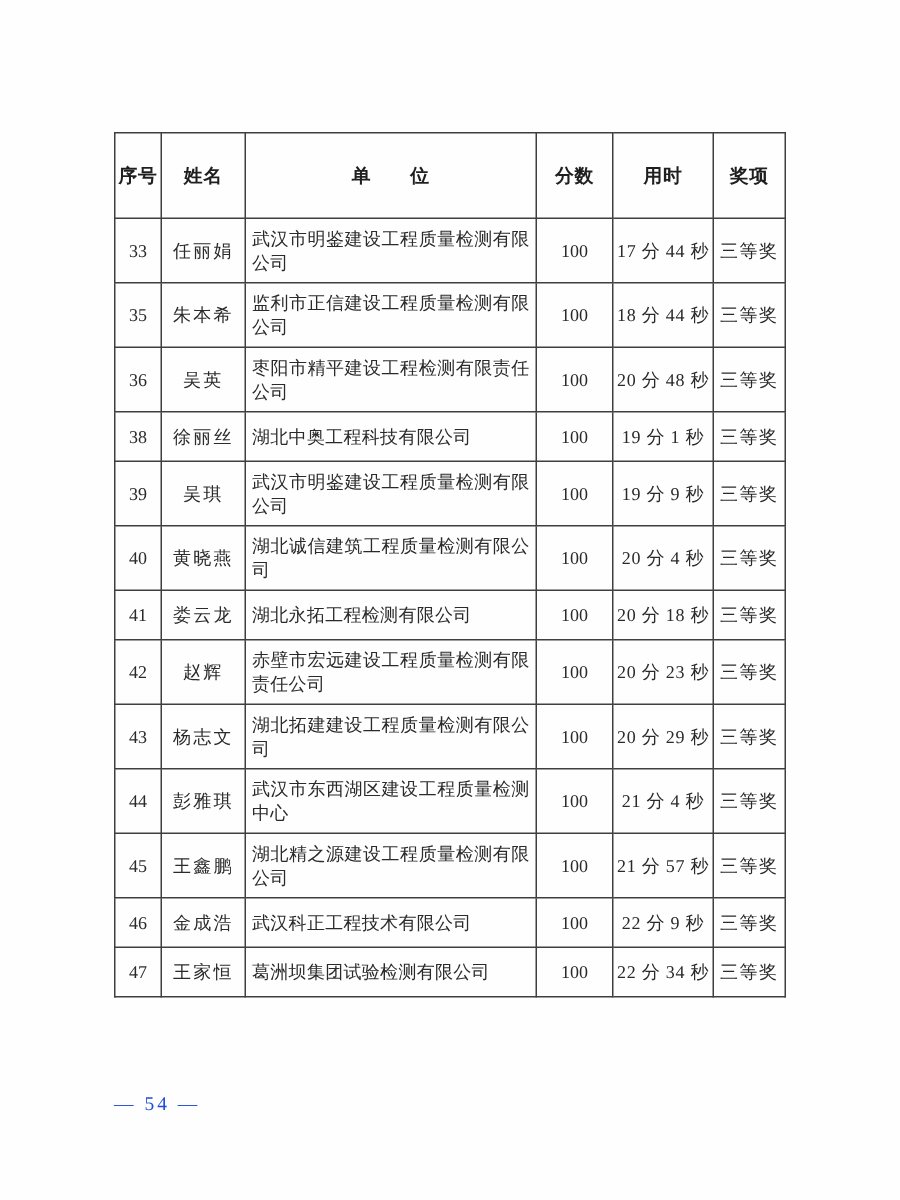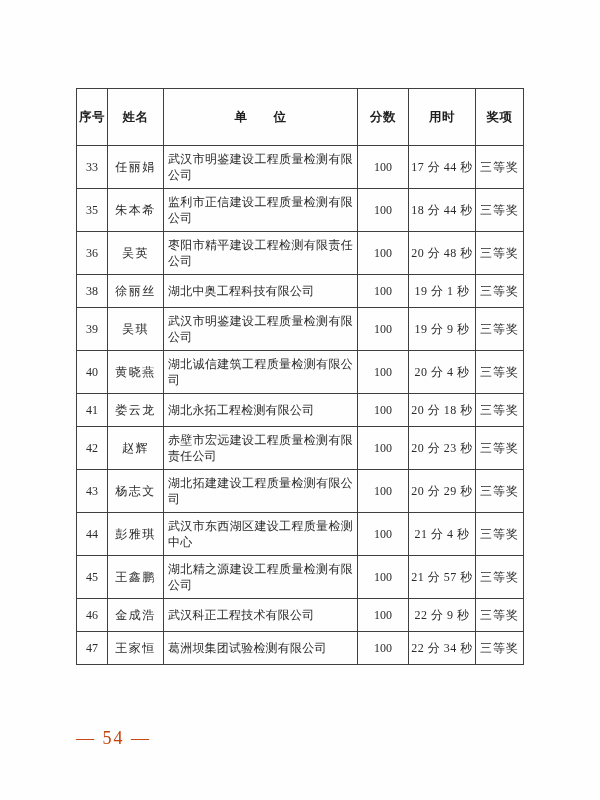--- a/index.html
+++ b/index.html
@@ -50,23 +50,23 @@
     text-align: justify;
     text-justify: inter-ideograph;
     word-break: break-all;
     padding: 5px 4px;
     letter-spacing: 0.2px;
   }
   .page-number {
     position: absolute;
     left: 76px;
     top: 728px;
-    font-size: 18px;
+    font-size: 13px;
     letter-spacing: 2px;
-    color: #c2410c;
+    color: #1d4ed8;
   }
 </style>
 </head>
 <body>
 
 <div class="page">
 
   <table class="results">
     <colgroup>
       <col style="width:31px">

